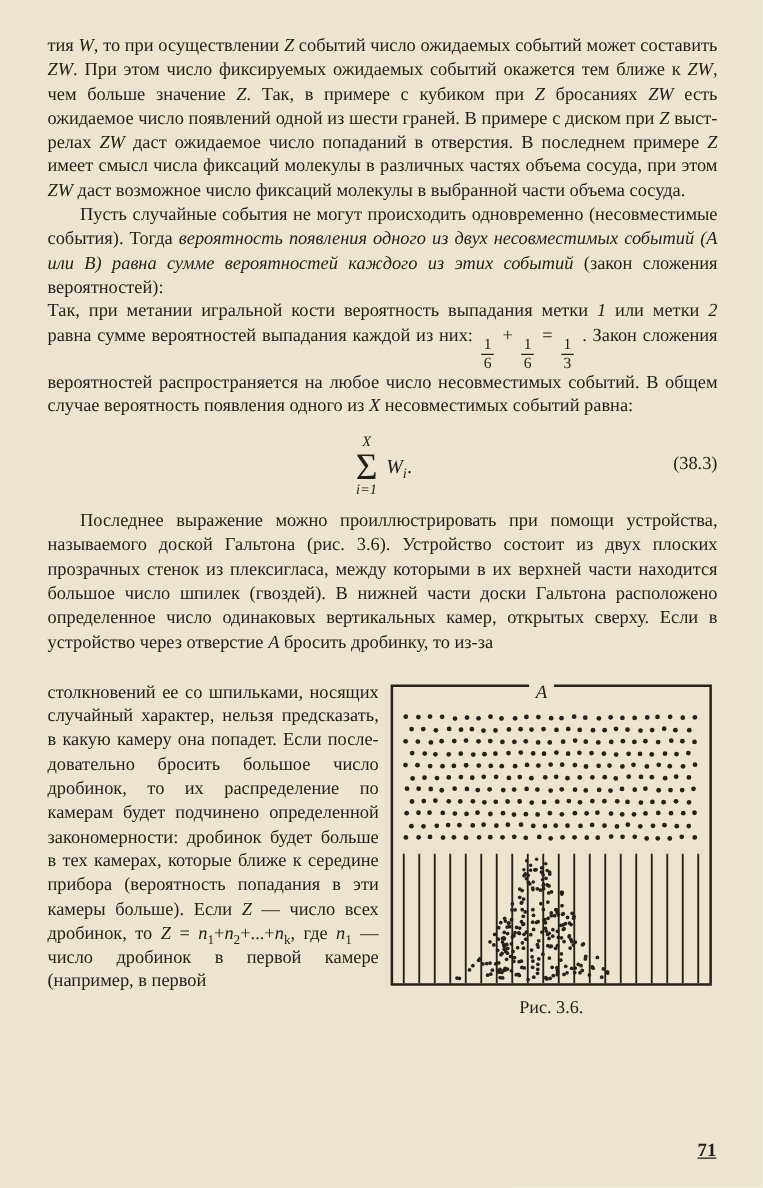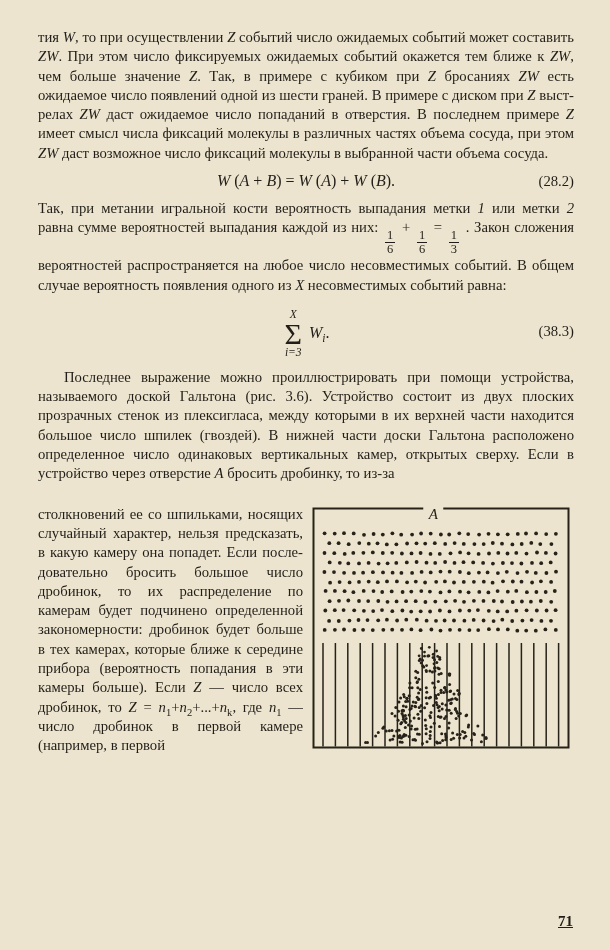--- a/index.html
+++ b/index.html
@@ -98,43 +98,40 @@
   }
 </style>
 </head>
 <body>
 
 <div class="page">
   <div class="content">
 
     <p class="para">тия <i>W</i>, то при осуществлении <i>Z</i> событий число ожидаемых событий может составить <i>ZW</i>. При этом число фиксируемых ожидаемых событий окажется тем ближе к <i>ZW</i>, чем больше значение <i>Z</i>. Так, в примере с кубиком при <i>Z</i> бросаниях <i>ZW</i> есть ожидаемое число появлений одной из шести граней. В примере с диском при <i>Z</i> выст­релах <i>ZW</i> даст ожидаемое число попаданий в отверстия. В по­следнем примере <i>Z</i> имеет смысл числа фиксаций молекулы в раз­личных частях объема сосуда, при этом <i>ZW</i> даст возможное число фиксаций молекулы в выбранной части объема сосуда.</p>
 
-
-    <div class="equation">
-      <span class="eq-body"><i>W</i> (<i>A</i> + <i>B</i>) = <i>W</i> (<i>A</i>) + <i>W</i> (<i>B</i>).</span>
-      <span class="eq-num">(28.2)</span>
-    </div>
+    <p class="para indent">Пусть случайные события не могут происходить одновременно (несовместимые события). Тогда <i>вероятность появления одного из двух несовместимых событий (А или В) равна сумме вероятно­стей каждого из этих событий</i> (закон сложения вероятностей):</p>
+
 
     <p class="para">Так, при метании игральной кости вероятность выпадания метки <i>1</i> или метки <i>2</i> равна сумме вероятностей выпадания каждой из них: <span class="frac">
           <span class="fn">1</span>
           <span class="fd">6</span>
         </span> + <span class="frac">
           <span class="fn">1</span>
           <span class="fd">6</span>
         </span> = <span class="frac">
           <span class="fn">1</span>
           <span class="fd">3</span>
         </span> . Закон сложения вероятностей распространяется на любое число несовместимых событий. В общем случае вероятность появ­ления одного из <i>X</i> несовместимых событий равна:</p>
 
     <div class="equation">
       <span class="eq-row">
         <span class="sigma-wrap">
           <span class="lim">X</span>
           <span class="sigma">Σ</span>
-          <span class="lim">i=3</span>
+          <span class="lim">i=1</span>
         </span>
         <span class="eq-body"><i>W</i><sub>i</sub>.</span>
       </span>
       <span class="eq-num">(38.3)</span>
     </div>
 
     <p class="para indent">Последнее выражение можно проиллюстрировать при помощи устройства, называемого доской Гальтона (рис. 3.6). Устройство состоит из двух плоских прозрачных стенок из плексигласа, между которыми в их верхней части находится большое число шпилек (гвоздей). В нижней части доски Гальтона расположено определен­ное число одинаковых вертикальных камер, открытых сверху. Если в устройство через отверстие <i>А</i> бросить дробинку, то из-за</p>
 
     <div class="cols">
       <p class="col-text">столкновений ее со шпилька­ми, носящих случайный харак­тер, нельзя предсказать, в какую камеру она попадет. Если после­довательно бросить большое чис­ло дробинок, то их распределе­ние по камерам будет подчине­но определенной закономерно­сти: дробинок будет больше в тех камерах, которые ближе к середине прибора (вероятность попадания в эти камеры боль­ше). Если <i>Z</i> — число всех дроби­нок, то <i>Z</i> = <i>n</i><sub>1</sub>+<i>n</i><sub>2</sub>+...+<i>n</i><sub>k</sub>, где <i>n</i><sub>1</sub> — число дробинок в первой камере (например, в первой</p>
@@ -670,19 +667,20 @@
               <circle cx="112.5" cy="145.1" r="1.4" fill="#262219"></circle>
               <circle cx="124.6" cy="144.0" r="1.4" fill="#262219"></circle>
               <circle cx="122.6" cy="161.4" r="1.4" fill="#262219"></circle>
               <circle cx="114.4" cy="164.7" r="1.4" fill="#262219"></circle>
               <circle cx="114.6" cy="158.6" r="1.4" fill="#262219"></circle>
               <circle cx="109.3" cy="141.5" r="1.4" fill="#262219"></circle>
               <circle cx="125.7" cy="149.4" r="1.4" fill="#262219"></circle>
               <circle cx="122.0" cy="156.8" r="1.4" fill="#262219"></circle>
             </svg>
         </div>
+        <figcaption class="caption">Рис. 3.6.</figcaption>
       </figure>
     </div>
 
   </div>
 
   <div class="page-num">71</div>
 </div>
 
 </body></html>

